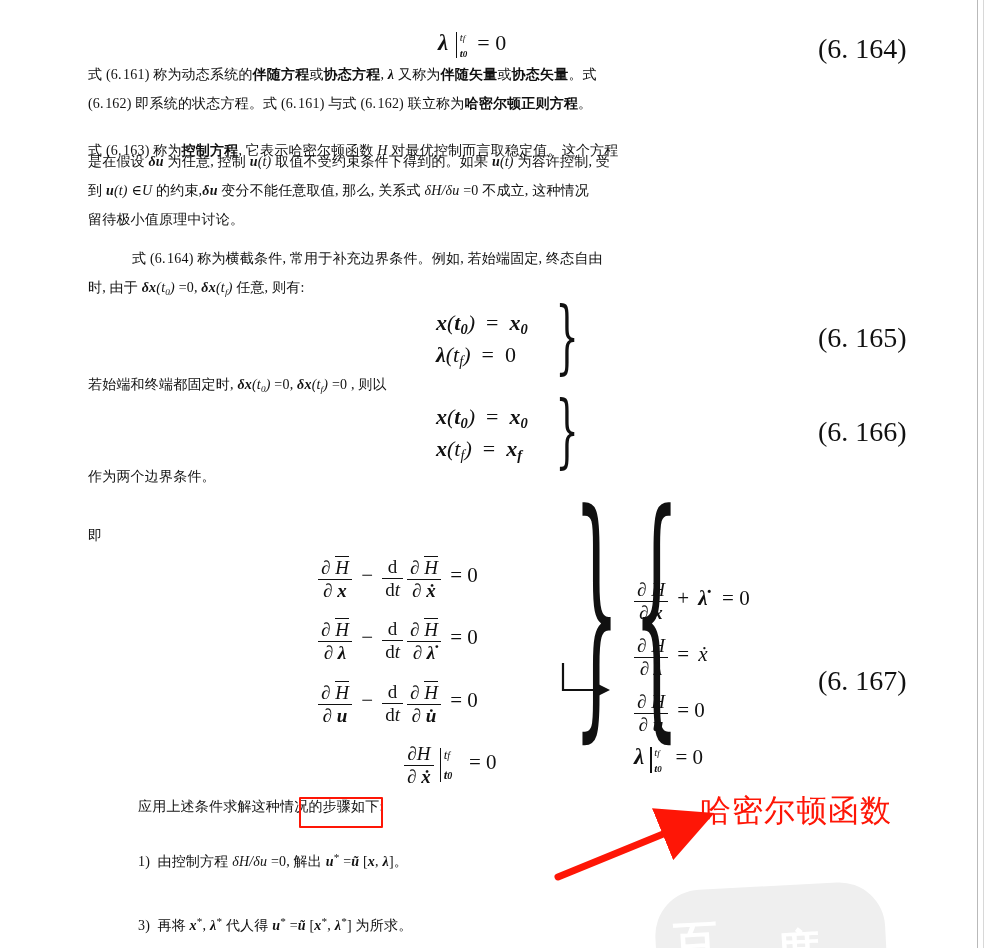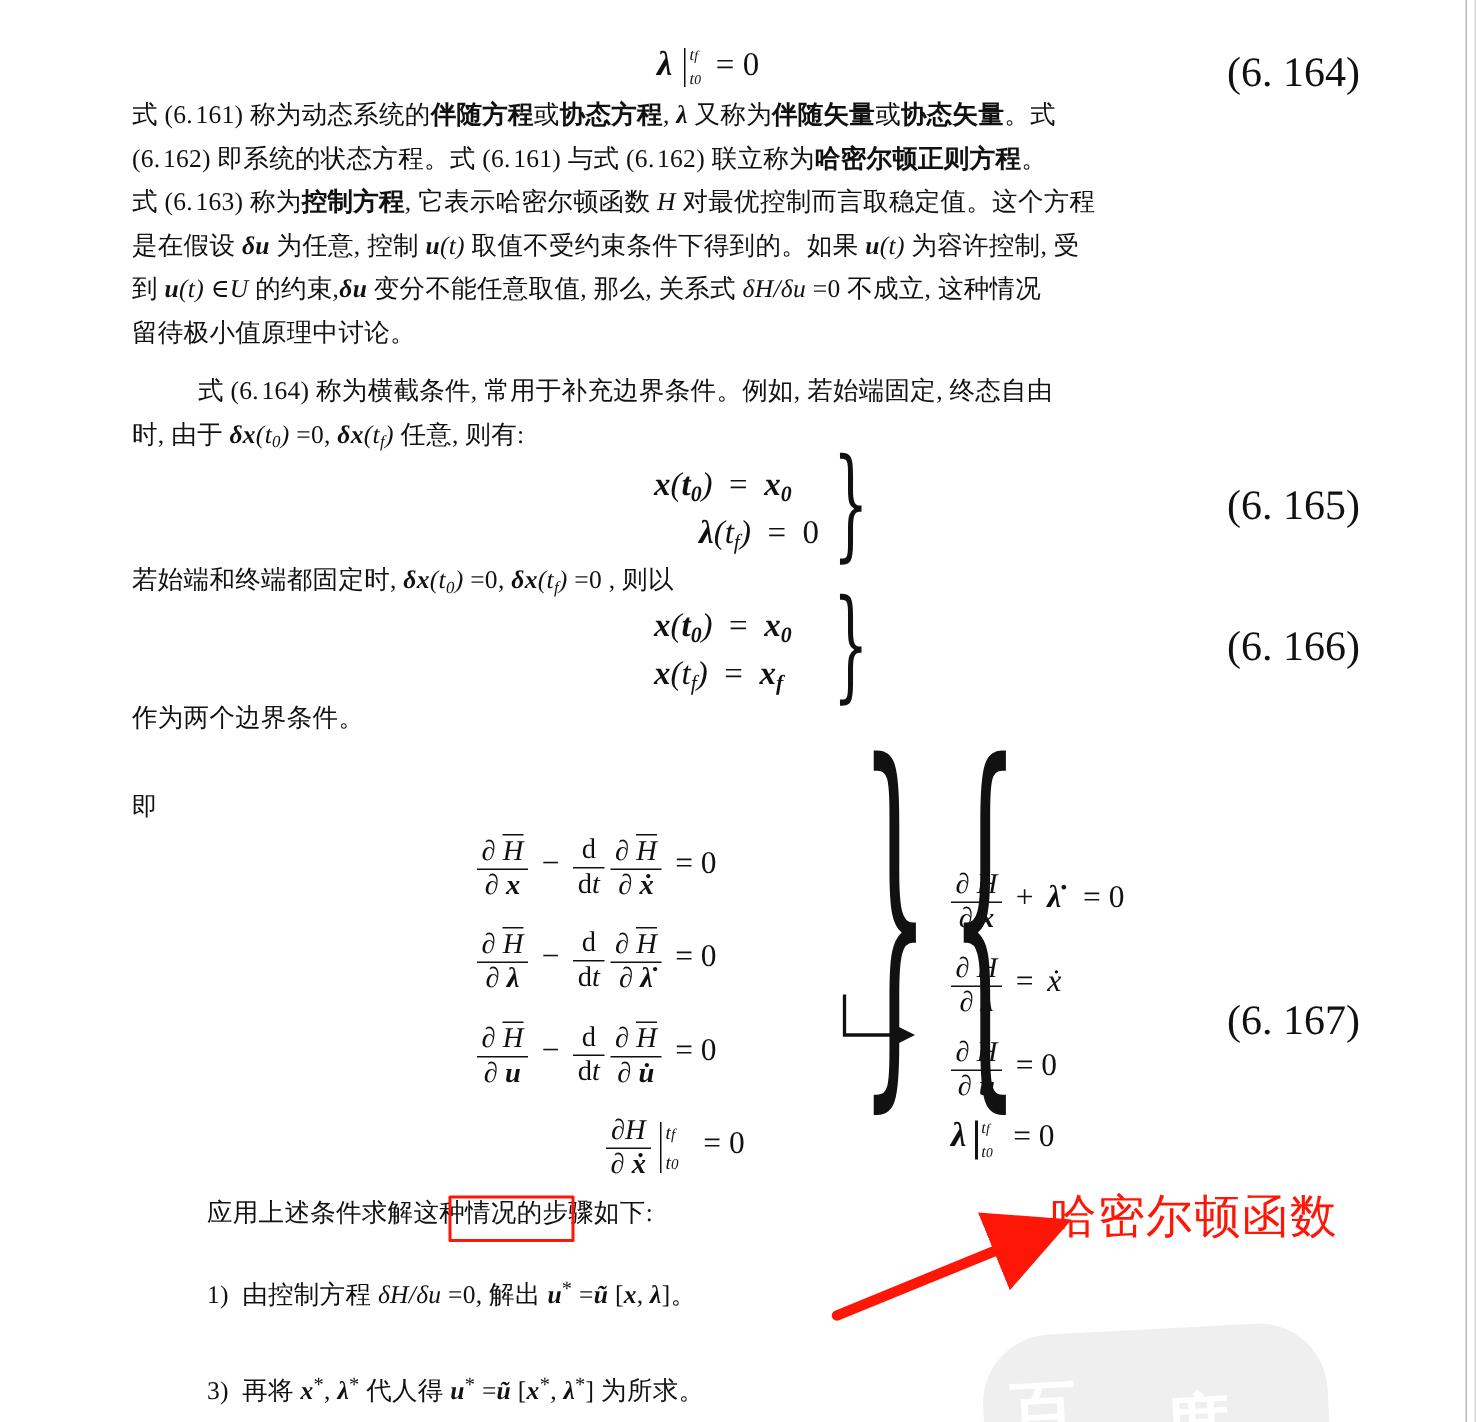--- a/index.html
+++ b/index.html
@@ -62,21 +62,21 @@
 
   .txt {
     position: absolute;
     white-space: nowrap;
     font-family: "Liberation Serif", "DejaVu Serif", serif;
     color: #111;
   }
 
   
   .body-line {
-    font-size: 17px;
+    font-size: 14px;
     letter-spacing: 0.2px;
     line-height: 1;
   }
 
   
   .mi { font-style: italic; font-family: "Liberation Serif","DejaVu Serif",serif; }
   .mib { font-style: italic; font-weight: 700; }
   .mup { font-style: normal; }
   .sub { font-size: 0.66em; vertical-align: -0.28em; font-style: italic; }
   .star { font-size: 0.8em; vertical-align: 0.42em; }
@@ -156,21 +156,21 @@
     left: 2px; top: 0;
     width: 1.5px; height: 34px;
     background: #111;
   }
   .evalbar .t-top {
     position: absolute; left: 6px; top: -1px;
     font-size: 13px; font-style: italic;
   }
   .evalbar .t-bot {
     position: absolute; left: 6px; bottom: -1px;
-    font-size: 13px; font-style: italic;
+    font-size: 13px; font-style: italic; font-weight: bold;
   }
   .evalbar.small { width: 18px; height: 26px; }
   .evalbar.small .bar { height: 26px; }
   .evalbar.small .t-top { font-size: 11px; }
   .evalbar.small .t-bot { font-size: 11px; }
 </style>
 </head>
 <body>
 
 <div id="page">
@@ -190,21 +190,21 @@
     <span style="font-style:normal;">= 0</span>
   </div>
   <div class="txt eqnum" style="left:818px; top:33px;">(6. 164)</div>
 
   <div class="txt body-line" style="left:88px; top:68px;">
     式&nbsp;(6. 161)&nbsp;称为动态系统的<b>伴随方程</b>或<b>协态方程</b>,&nbsp;<span class="mib">λ</span>&nbsp;又称为<b>伴随矢量</b>或<b>协态矢量</b>。式
   </div>
   <div class="txt body-line" style="left:88px; top:97px;">
     (6. 162)&nbsp;即系统的状态方程。式&nbsp;(6. 161)&nbsp;与式&nbsp;(6. 162)&nbsp;联立称为<b>哈密尔顿正则方程</b>。
   </div>
-  <div class="txt body-line" style="left:88px; top:126px;">
+  <div class="txt body-line" style="left:88px; top:144px;">
     式&nbsp;(6. 163)&nbsp;称为<b>控制方程</b>,&nbsp;它表示哈密尔顿函数&nbsp;<span class="mi">H</span>&nbsp;对最优控制而言取稳定值。这个方程
   </div>
   <div class="txt body-line" style="left:88px; top:155px;">
     是在假设&nbsp;<span class="mib">δu</span>&nbsp;为任意,&nbsp;控制&nbsp;<span class="mib">u</span><span class="mi">(t)</span>&nbsp;取值不受约束条件下得到的。如果&nbsp;<span class="mib">u</span><span class="mi">(t)</span>&nbsp;为容许控制,&nbsp;受
   </div>
   <div class="txt body-line" style="left:88px; top:184px;">
     到&nbsp;<span class="mib">u</span><span class="mi">(t)</span>&nbsp;∈<span class="mi">U</span>&nbsp;的约束,<span class="mib">δu</span>&nbsp;变分不能任意取值,&nbsp;那么,&nbsp;关系式&nbsp;<span class="mi">δH/δu</span>&nbsp;=0&nbsp;不成立,&nbsp;这种情况
   </div>
   <div class="txt body-line" style="left:88px; top:213px;">
     留待极小值原理中讨论。
@@ -213,21 +213,21 @@
   <div class="txt body-line" style="left:132px; top:252px;">
     式&nbsp;(6. 164)&nbsp;称为横截条件,&nbsp;常用于补充边界条件。例如,&nbsp;若始端固定,&nbsp;终态自由
   </div>
   <div class="txt body-line" style="left:88px; top:281px;">
     时,&nbsp;由于&nbsp;<span class="mib">δx</span><span class="mi">(t<span class="sub">0</span>)</span>&nbsp;=0,&nbsp;<span class="mib">δx</span><span class="mi">(t<span class="sub">f</span>)</span>&nbsp;任意,&nbsp;则有:
   </div>
 
   <div class="txt eq" style="left:436px; top:310px;">
     <span class="mib">x</span><span class="mi">(</span><span class="mib">t<span class="sub">0</span></span><span class="mi">)</span>&nbsp;&nbsp;=&nbsp;&nbsp;<span class="mib">x<span class="sub">0</span></span>
   </div>
-  <div class="txt eq" style="left:436px; top:342px;margin-left:30px;">
+  <div class="txt eq" style="left:436px; top:342px;">
     <span class="mib">λ</span><span class="mi">(t<span class="sub">f</span>)</span>&nbsp;&nbsp;=&nbsp;&nbsp;0
   </div>
   <div class="bigbrace" style="left:548px; top:306px; font-size:60px; transform:scale(0.62,1.35);">}</div>
   <div class="txt eqnum" style="left:818px; top:322px;">(6. 165)</div>
 
   <div class="txt body-line" style="left:88px; top:378px;">
     若始端和终端都固定时,&nbsp;<span class="mib">δx</span><span class="mi">(t<span class="sub">0</span>)</span>&nbsp;=0,&nbsp;<span class="mib">δx</span><span class="mi">(t<span class="sub">f</span>)</span>&nbsp;=0&nbsp;,&nbsp;则以
   </div>
 
   <div class="txt eq" style="left:436px; top:404px;">

